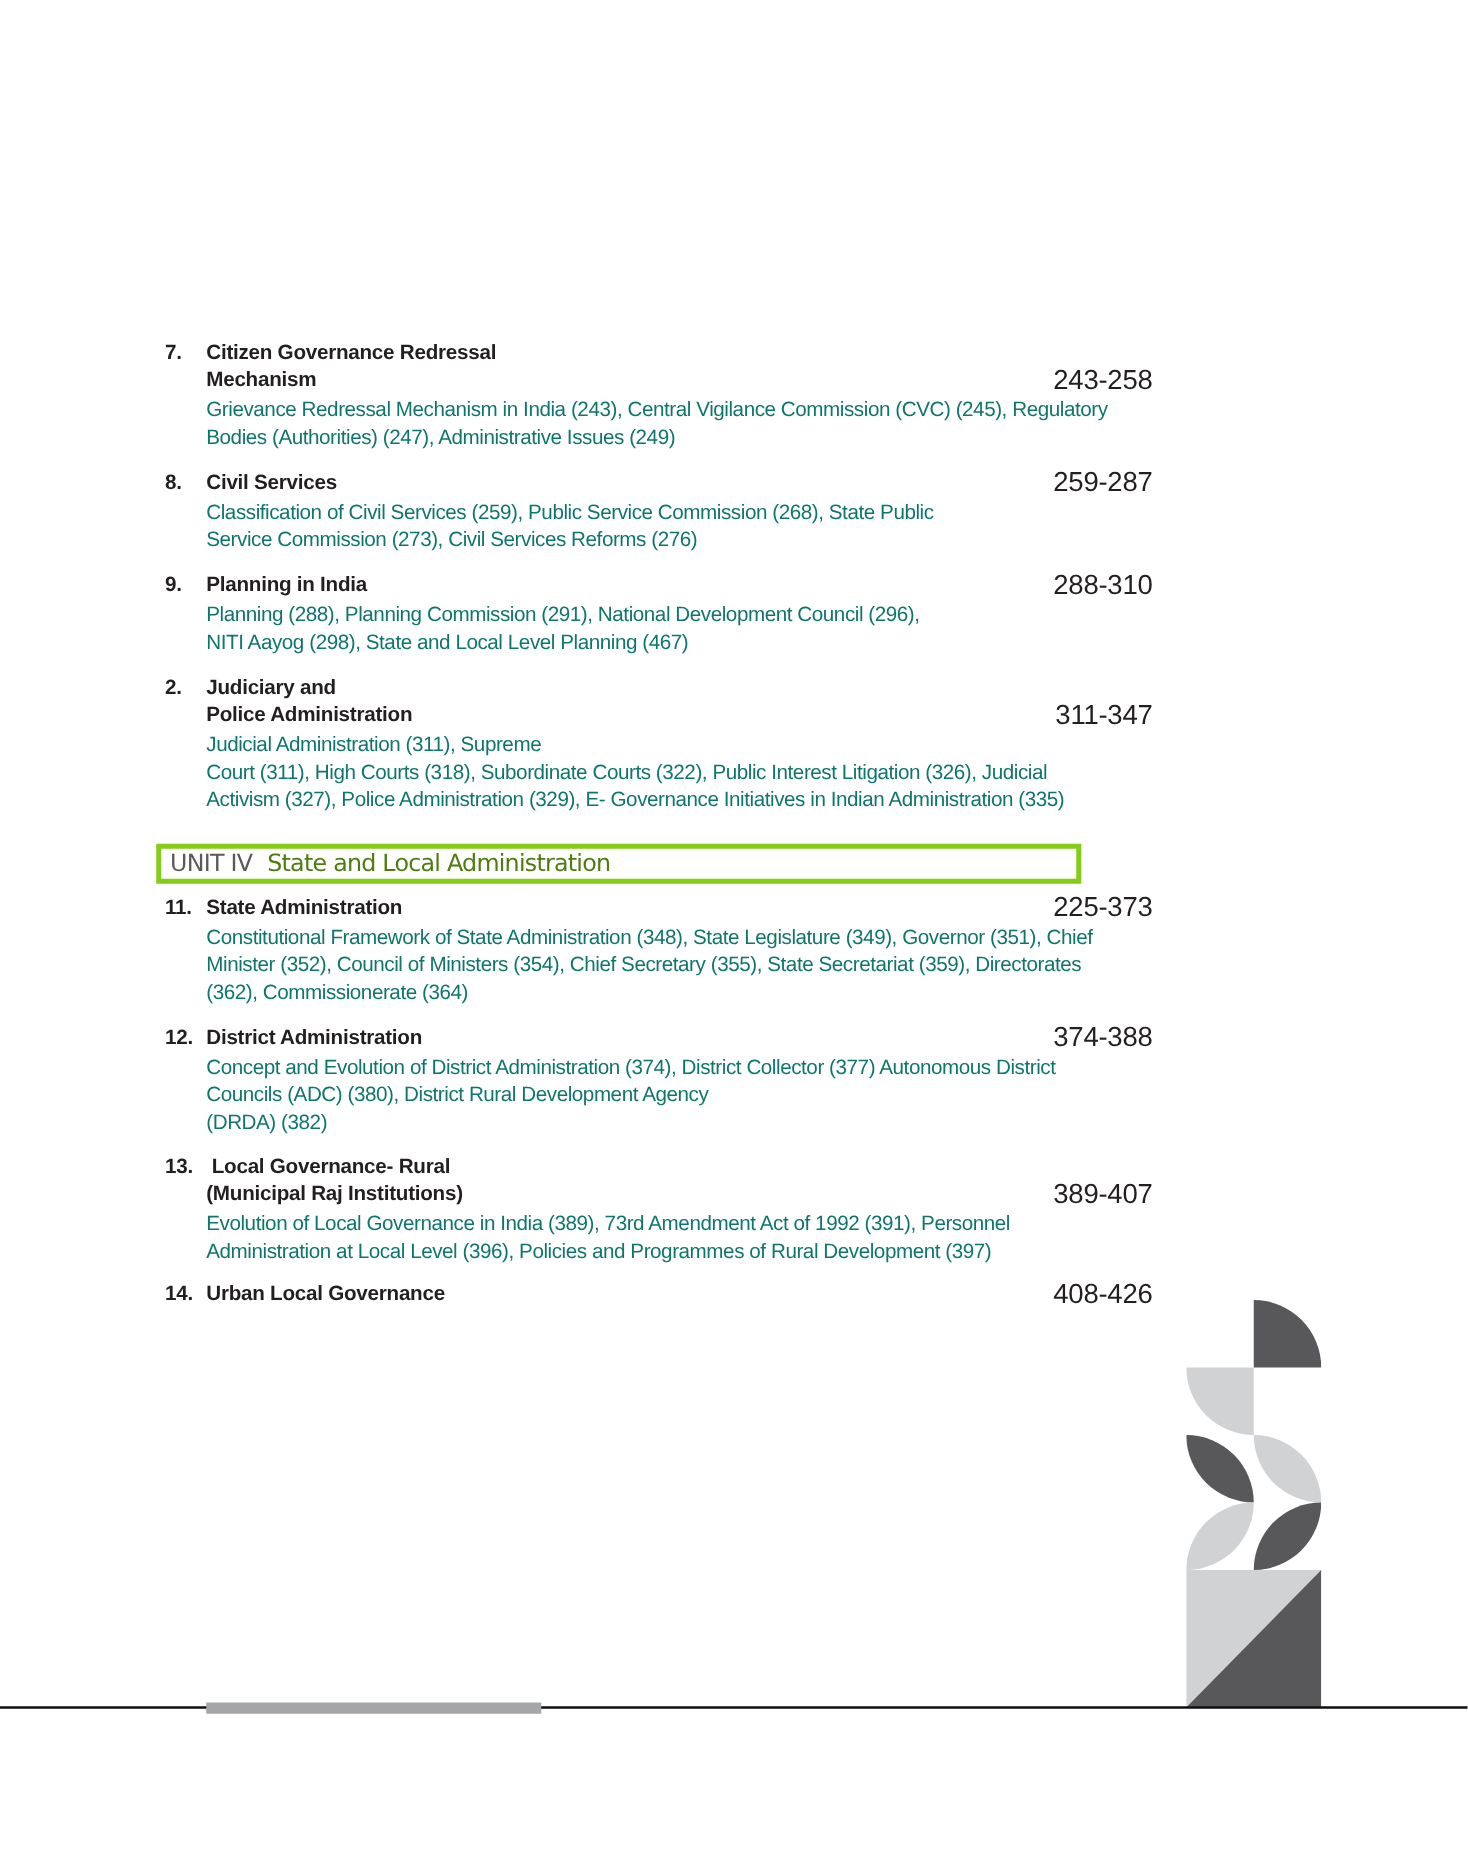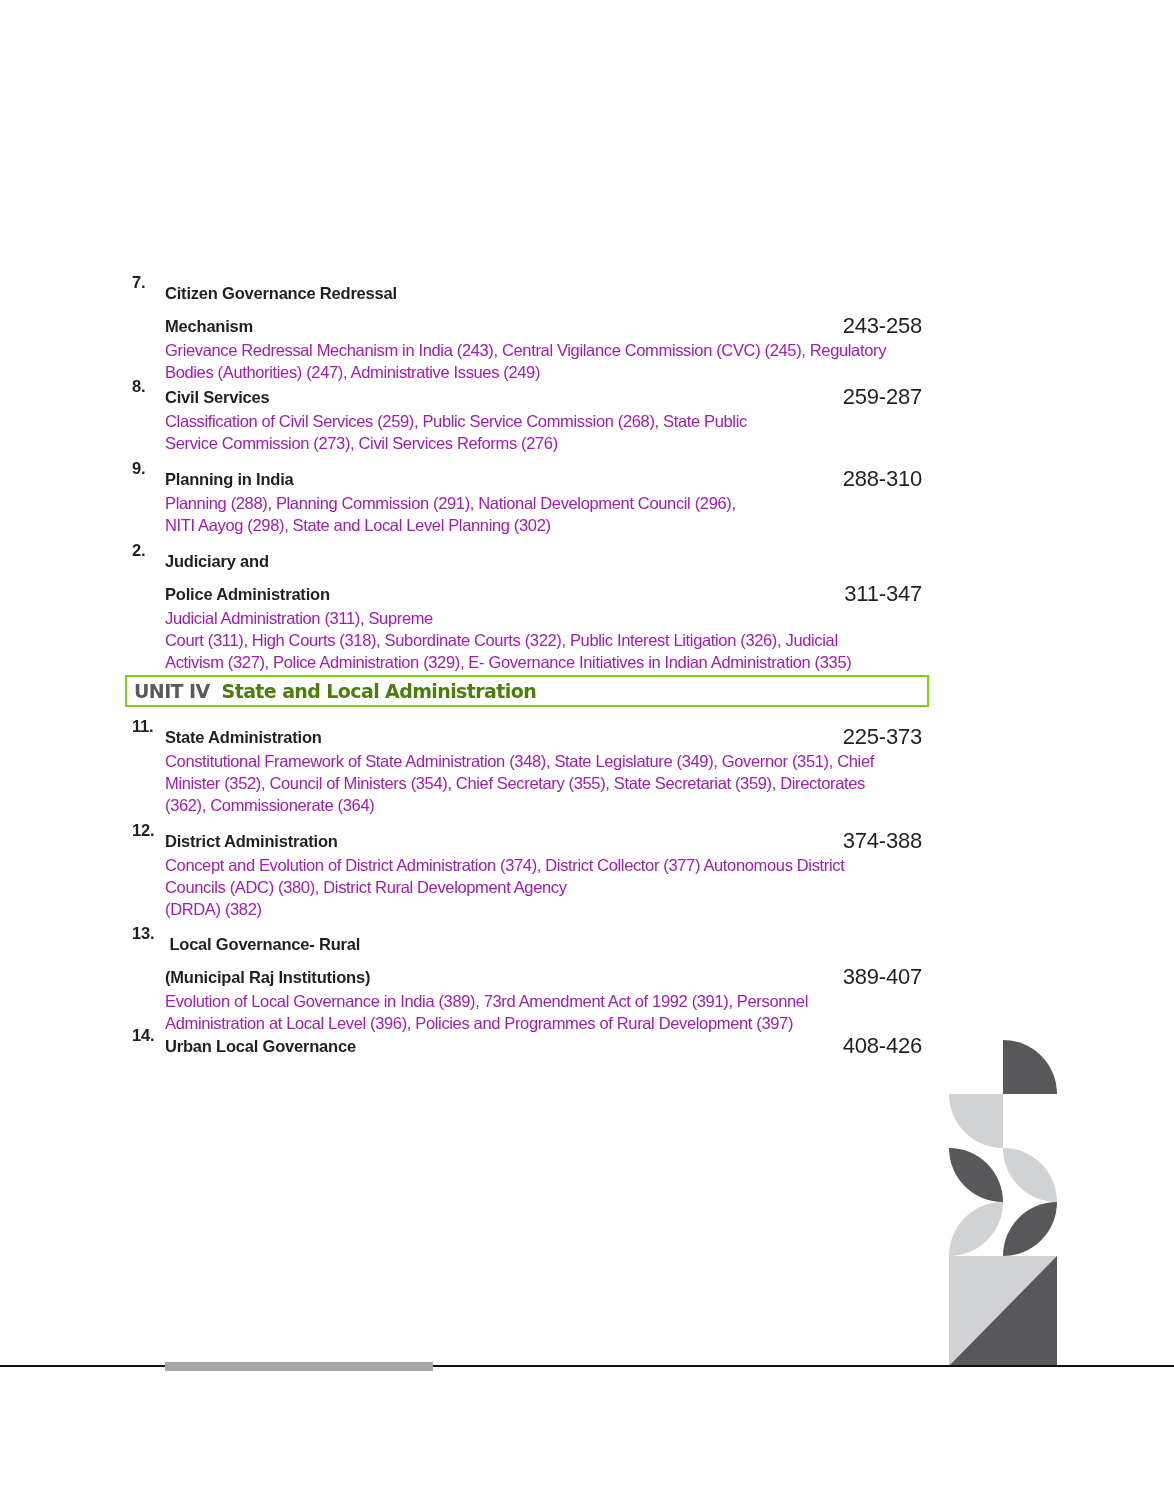--- a/index.html
+++ b/index.html
@@ -37,53 +37,52 @@
     }
     .entry .title-line {
       position: relative;
       margin-left: 33px;
       font-weight: bold;
       font-size: 16.5px;
       line-height: 22px;
       height: 22px;
       letter-spacing: -0.2px;
       white-space: nowrap;
-      margin-top: 11px;
     }
     .entry .pages {
       position: absolute;
       right: 0;
       top: 0;
       font-weight: normal;
       font-size: 22px;
       line-height: 22px;
       letter-spacing: -0.2px;
     }
     .entry .topics {
       margin-left: 33px;
       margin-top: 2px;
       font-size: 16.5px;
       line-height: 22px;
-      color: #a21caf;
+      color: #0f766e;
       letter-spacing: -0.35px;
       white-space: pre-line;
     }
     .unit-box {
       position: absolute;
       left: 125px;
       top: 675px;
-      width: 804px;
+      width: 740px;
       height: 32px;
-      border: 2px solid #84cc16;
+      border: 4px solid #84cc16;
       box-sizing: border-box;
       display: flex;
       align-items: center;
       padding-left: 7px;
       font-family: "DejaVu Sans", sans-serif;
-      font-weight: bold;
+      font-weight: normal;
       font-size: 19px;
       letter-spacing: -0.6px;
     }
     .unit-box .unit-label {
       color: #5a5a5a;
       margin-right: 12px;
     }
     .unit-box .unit-title {
       color: #4d7c0f;
     }
@@ -137,21 +136,21 @@
 Service Commission (273), Civil Services Reforms (276)</div>
   </div>
 
   <div class="entry" style="top:457px;">
     <span class="num">9.</span>
     <div class="title-line">
       <span>Planning in India</span>
       <span class="pages">288-310</span>
     </div>
     <div class="topics">Planning (288), Planning Commission (291), National Development Council (296),
-NITI Aayog (298), State and Local Level Planning (302)</div>
+NITI Aayog (298), State and Local Level Planning (467)</div>
   </div>
 
   <div class="entry" style="top:539px;">
     <span class="num">2.</span>
     <div class="title-line">Judiciary and</div>
     <div class="title-line">
       <span>Police Administration</span>
       <span class="pages">311-347</span>
     </div>
     <div class="topics">Judicial Administration (311), Supreme

